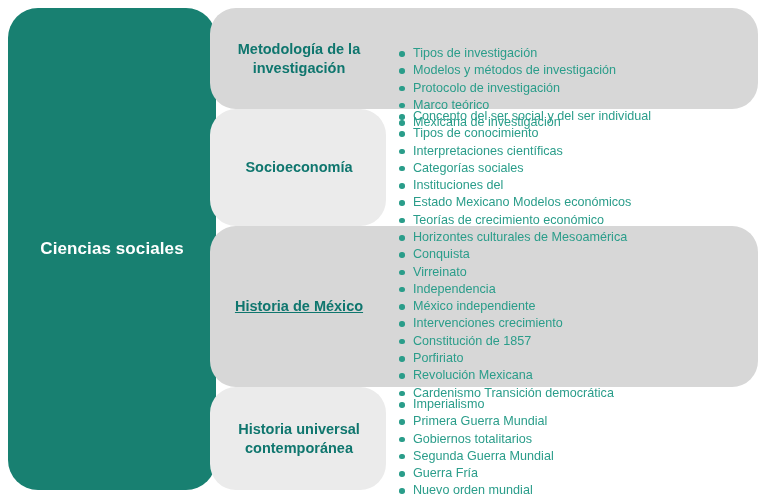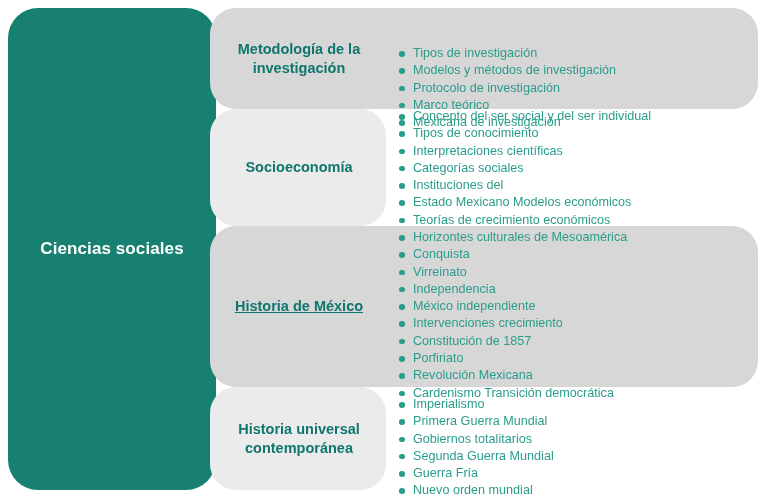--- a/index.html
+++ b/index.html
@@ -148,21 +148,21 @@
     <li class="topic-item">Mexicana de investigación</li>
   </ul>
 
   <ul class="topics topics-2">
     <li class="topic-item">Concepto del ser social y del ser individual</li>
     <li class="topic-item">Tipos de conocimiento</li>
     <li class="topic-item">Interpretaciones científicas</li>
     <li class="topic-item">Categorías sociales</li>
     <li class="topic-item">Instituciones del</li>
     <li class="topic-item">Estado Mexicano Modelos económicos</li>
-    <li class="topic-item">Teorías de crecimiento económicos</li>
+    <li class="topic-item">Teorías de crecimiento económico</li>
   </ul>
 
   <ul class="topics topics-3">
     <li class="topic-item">Horizontes culturales de Mesoamérica</li>
     <li class="topic-item">Conquista</li>
     <li class="topic-item">Virreinato</li>
     <li class="topic-item">Independencia</li>
     <li class="topic-item">México independiente</li>
     <li class="topic-item">Intervenciones crecimiento</li>
     <li class="topic-item">Constitución de 1857</li>

